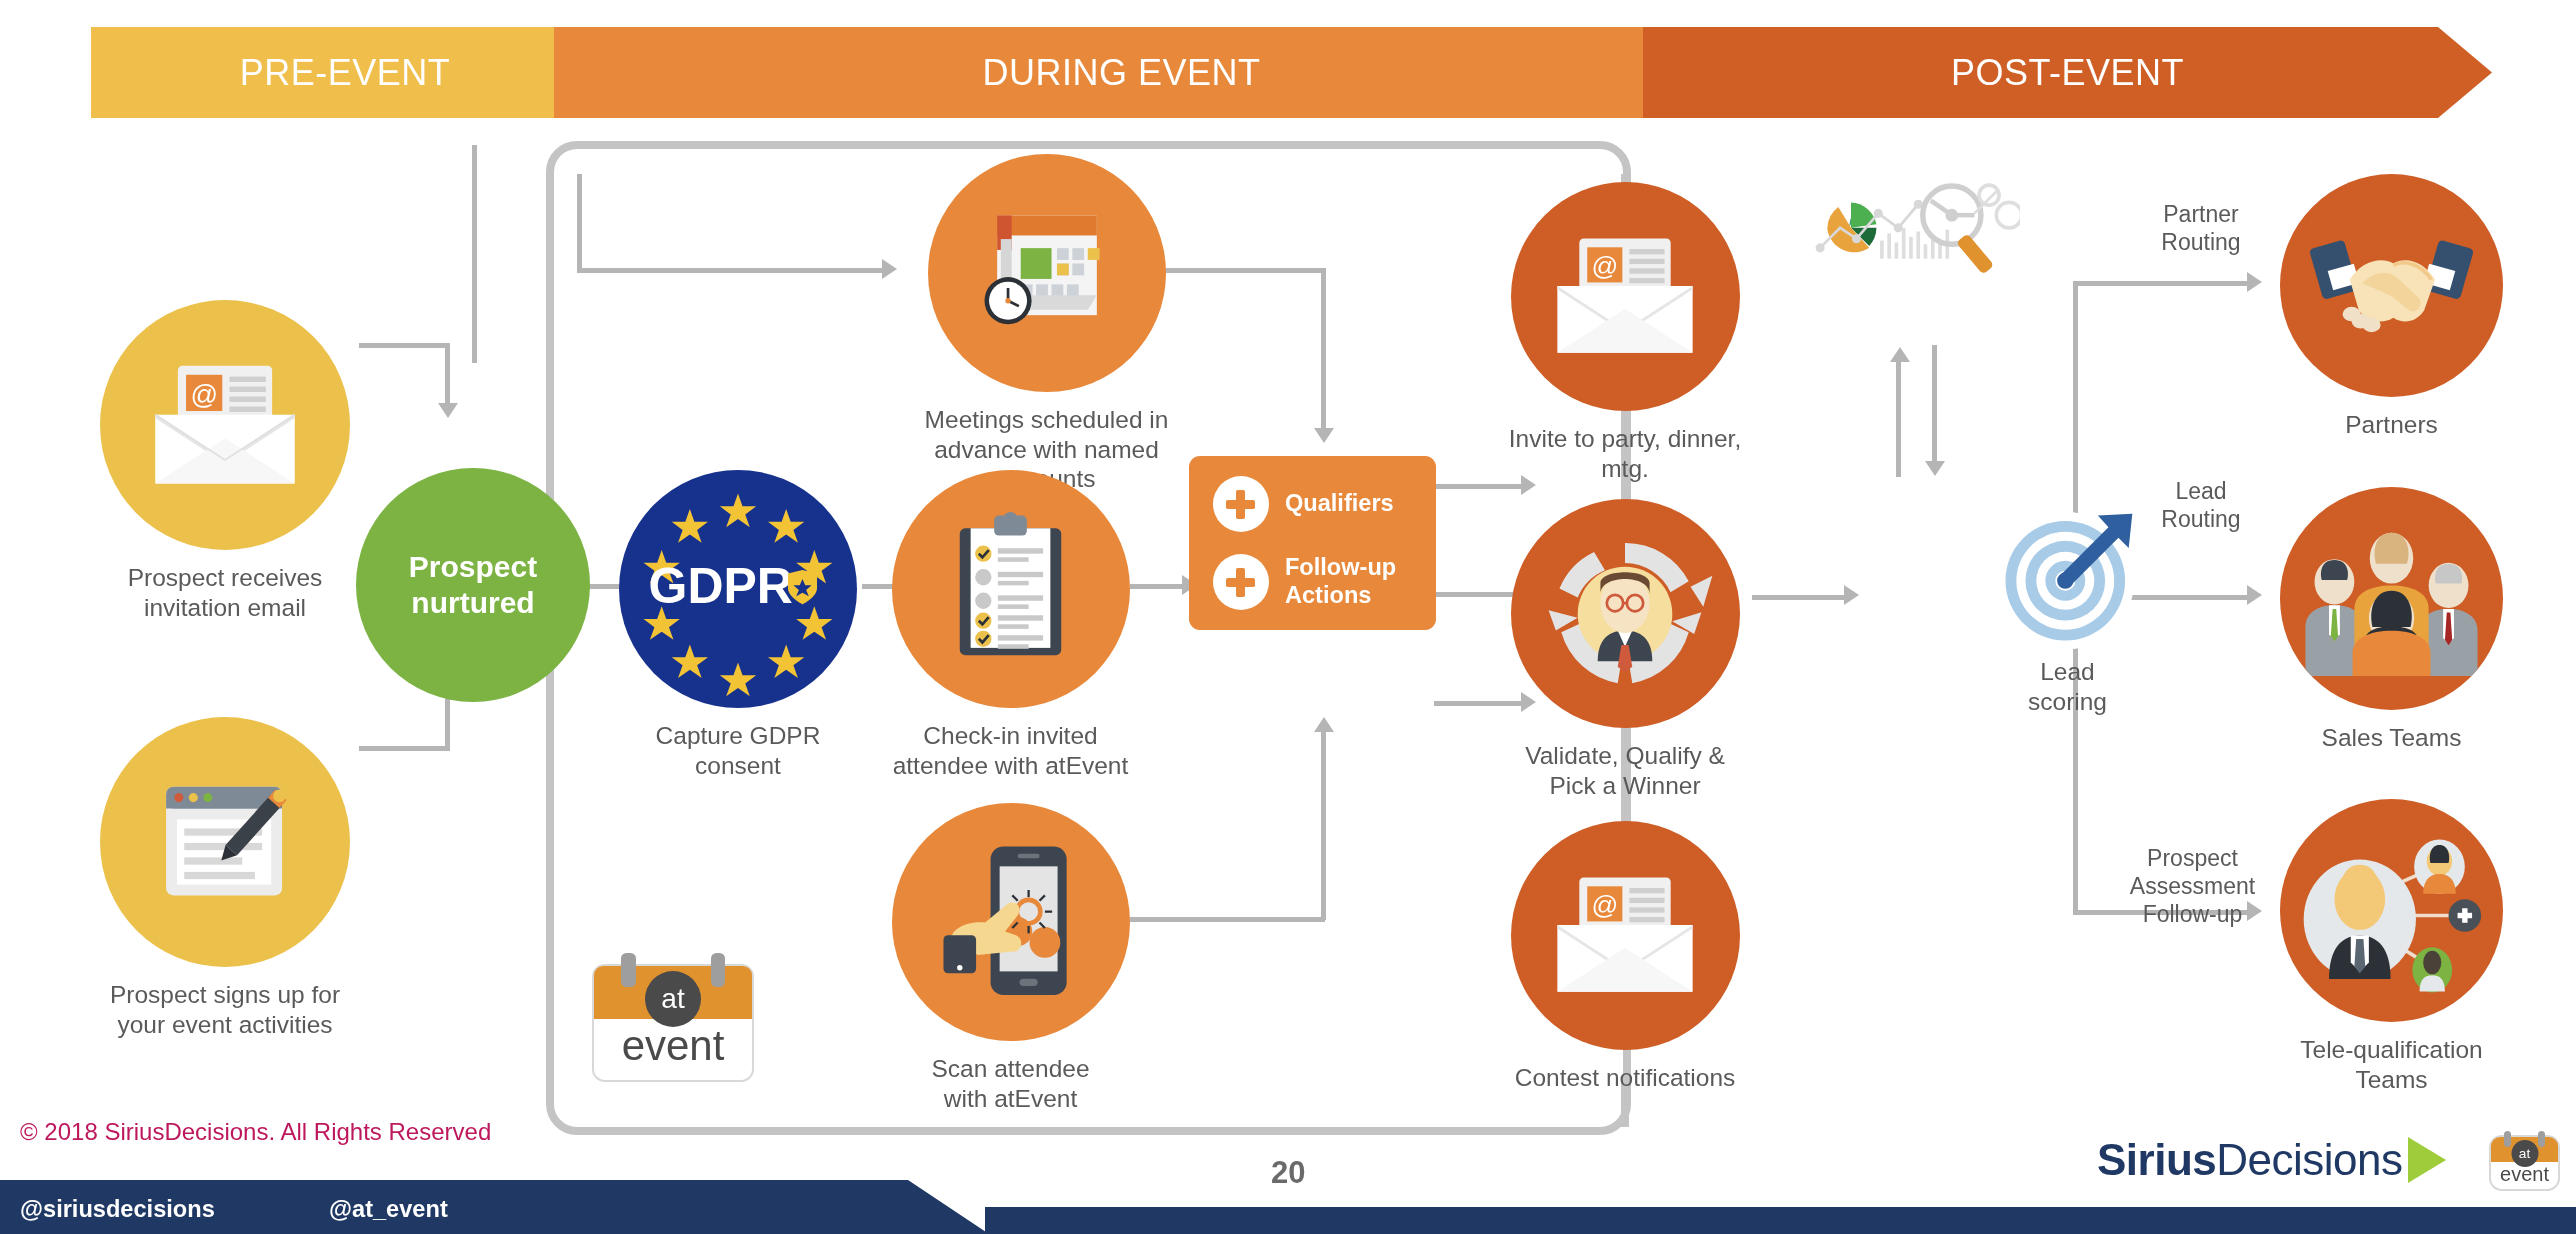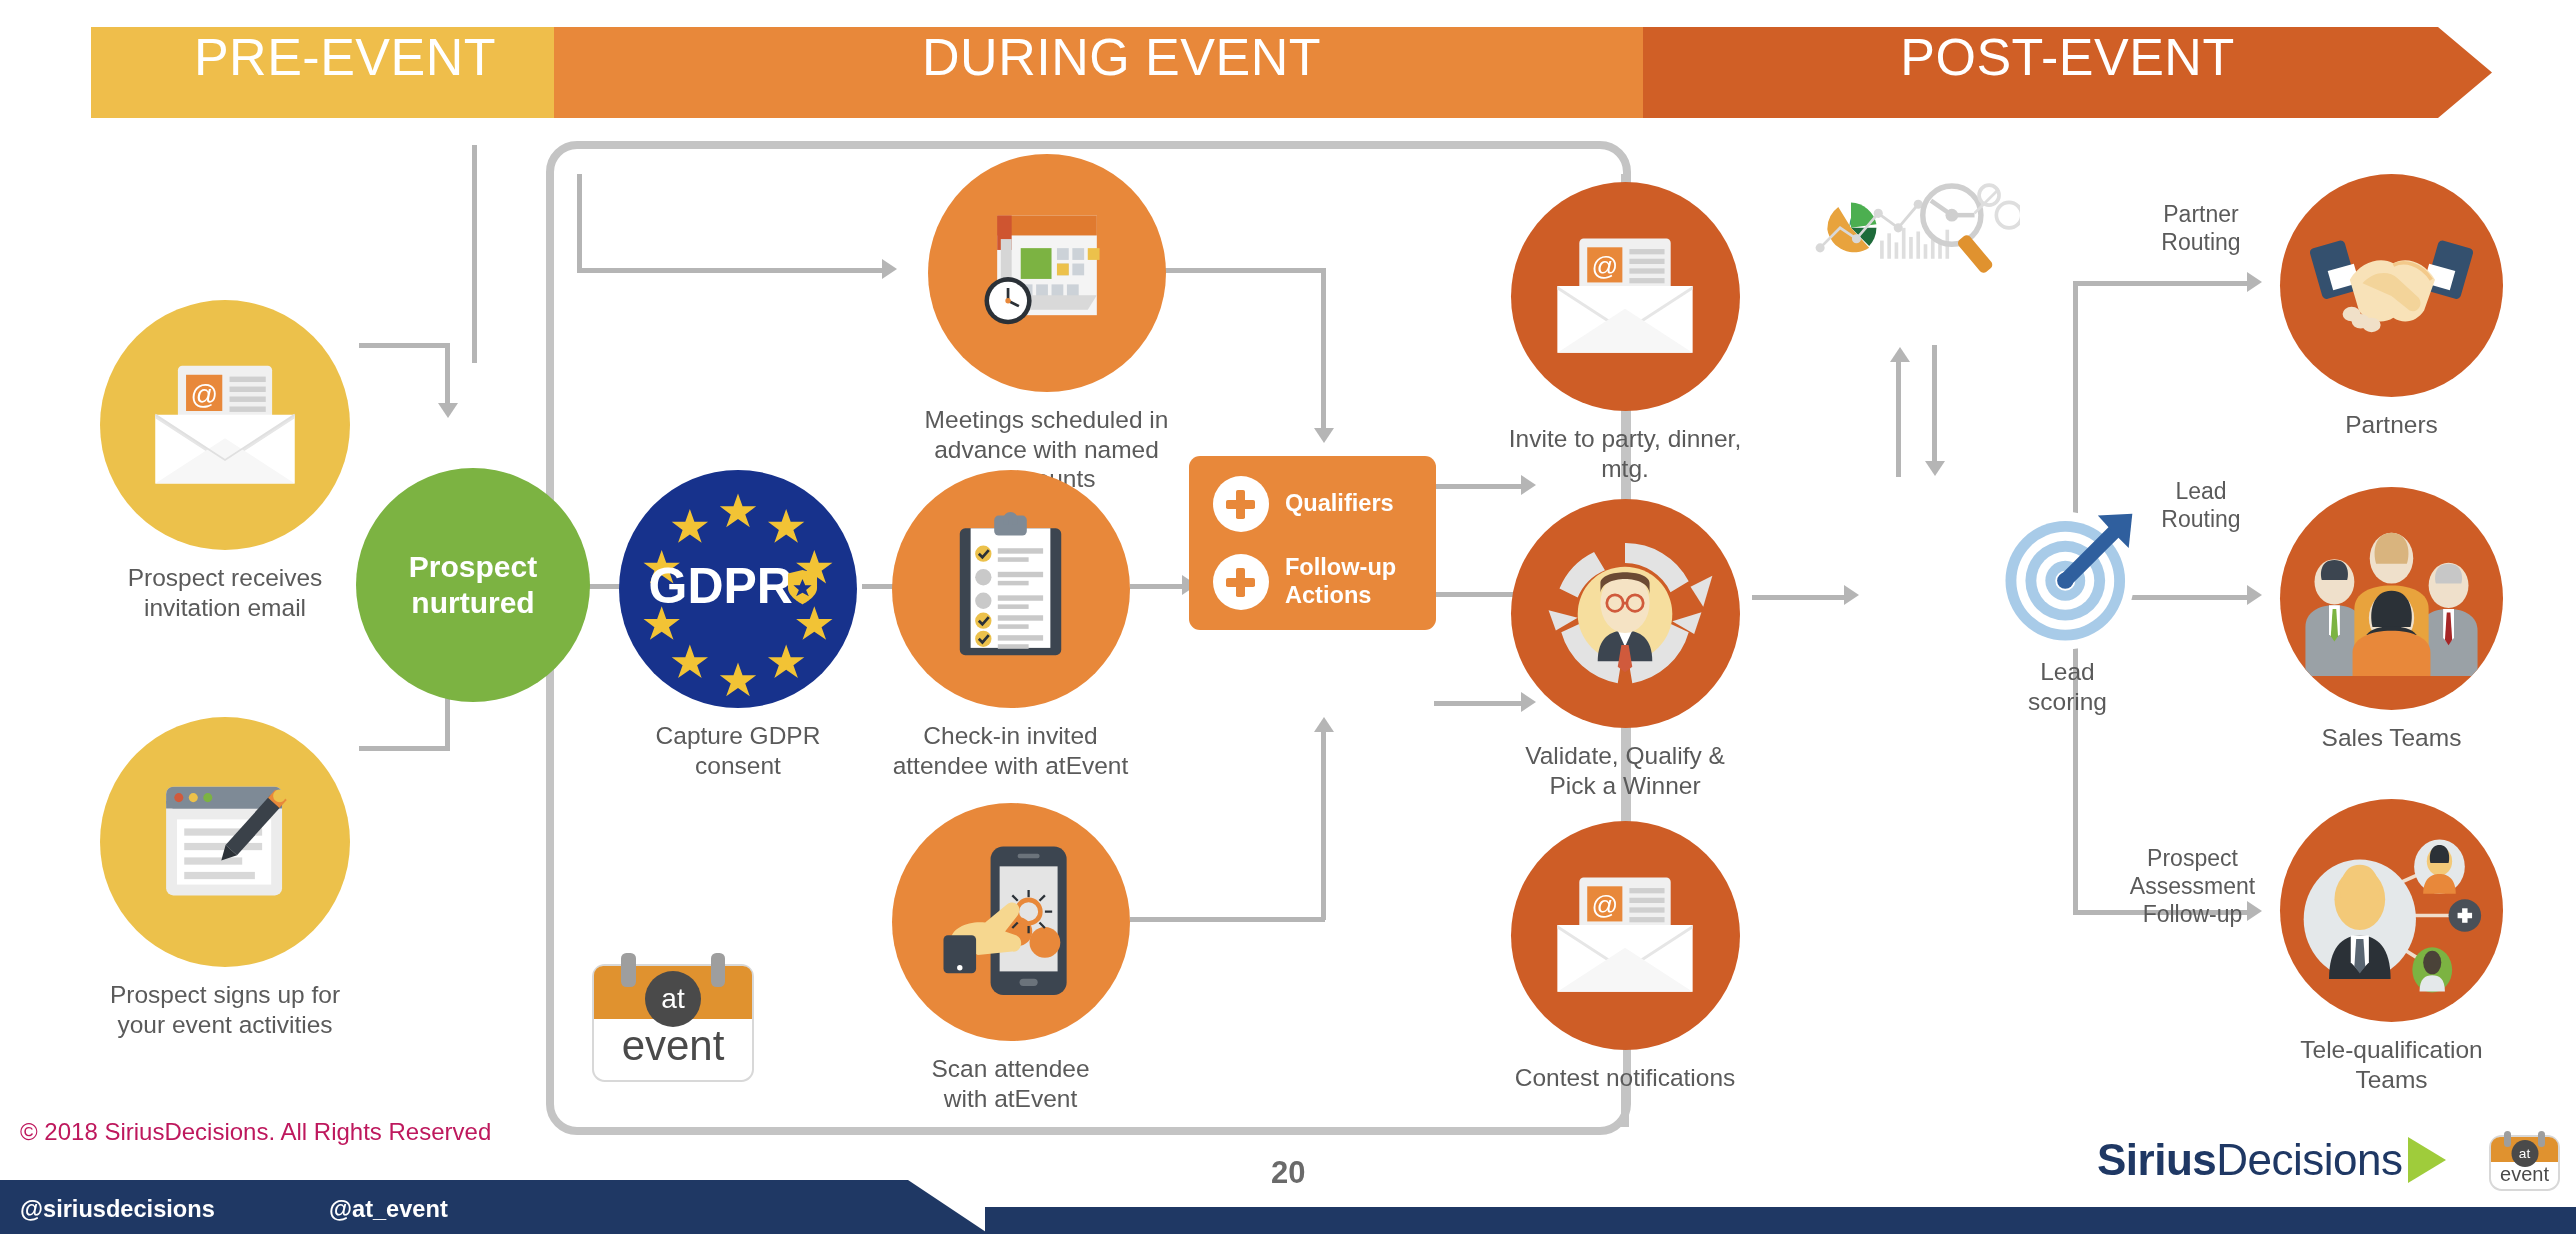--- a/index.html
+++ b/index.html
@@ -8,23 +8,23 @@
     background: #ffffff;
     font-family: "Liberation Sans", sans-serif;
     overflow: hidden;
   }
   #slide { position: relative; width: 2576px; height: 1234px; background: #fff; }
 
   
   .band { position: absolute; top: 27px; height: 91px; }
   .chev {
     position: absolute; top: 0; height: 91px;
-    display: flex; justify-content: center;
+    display: flex; align-items: center; justify-content: center;
     color: #ffffff; letter-spacing: 0.5px;
-    font-size: 52px; font-weight: 400;
+    font-size: 36px; font-weight: 400;
   }
   .chev span { position: relative; z-index: 2; }
   .chev-pre {
     left: 91px; width: 508px; background: #efbe4b;
     clip-path: polygon(0 0, calc(100% - 41px) 0, 100% 50%, calc(100% - 41px) 100%, 0 100%);
   }
   .chev-dur {
     left: 554px; width: 1135px; background: #e8883a;
     clip-path: polygon(0 0, calc(100% - 41px) 0, 100% 50%, calc(100% - 41px) 100%, 0 100%);
   }

